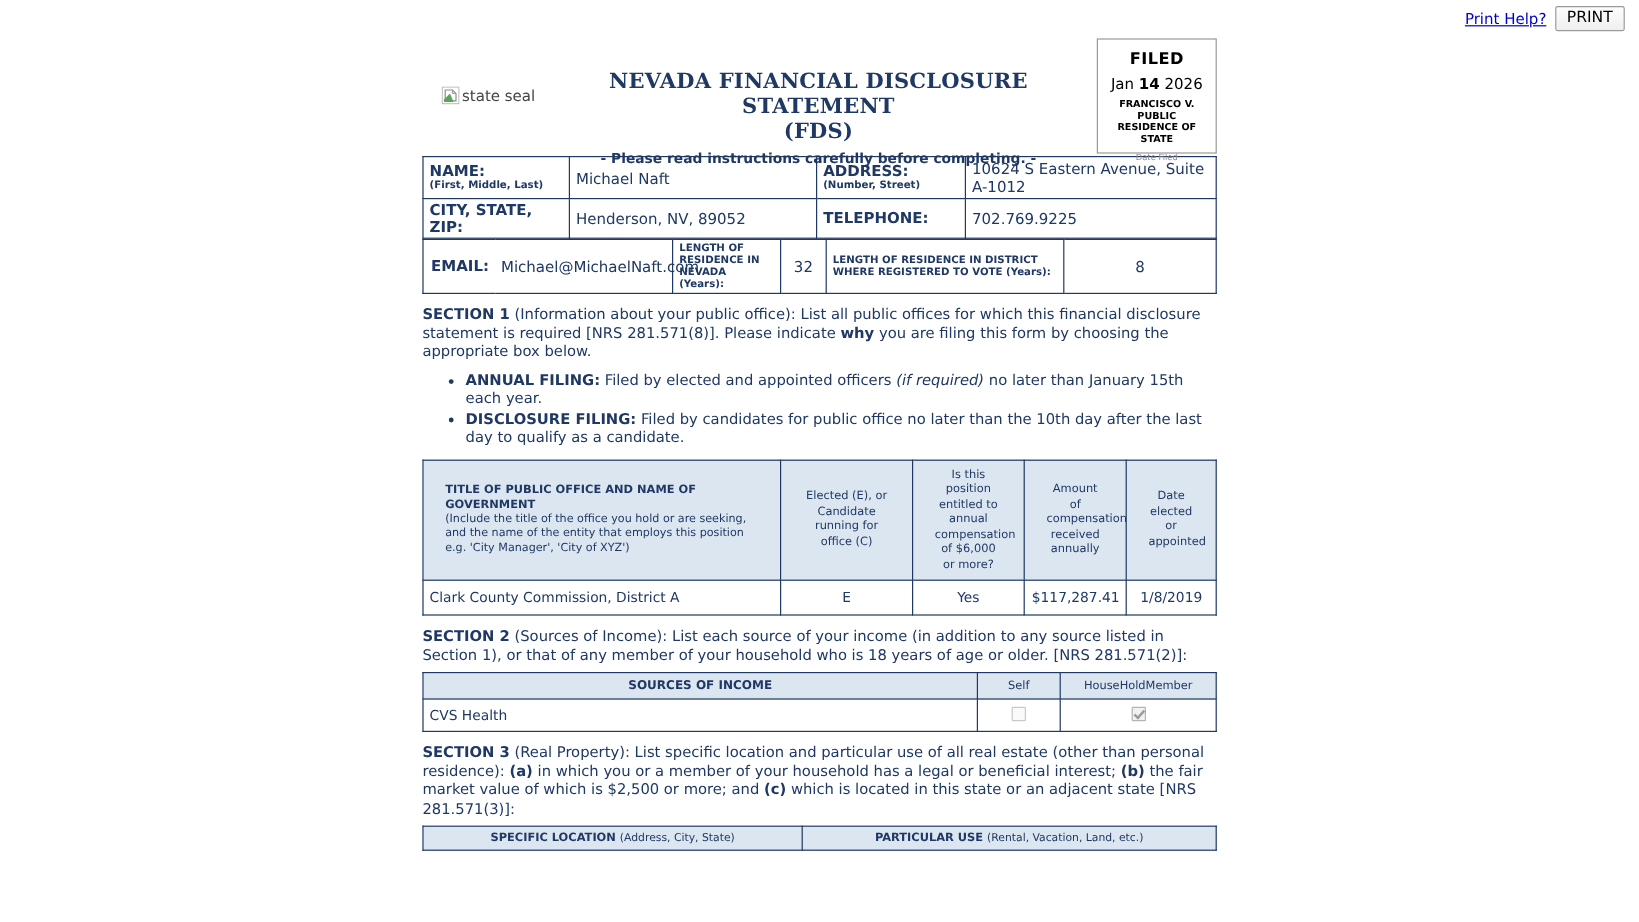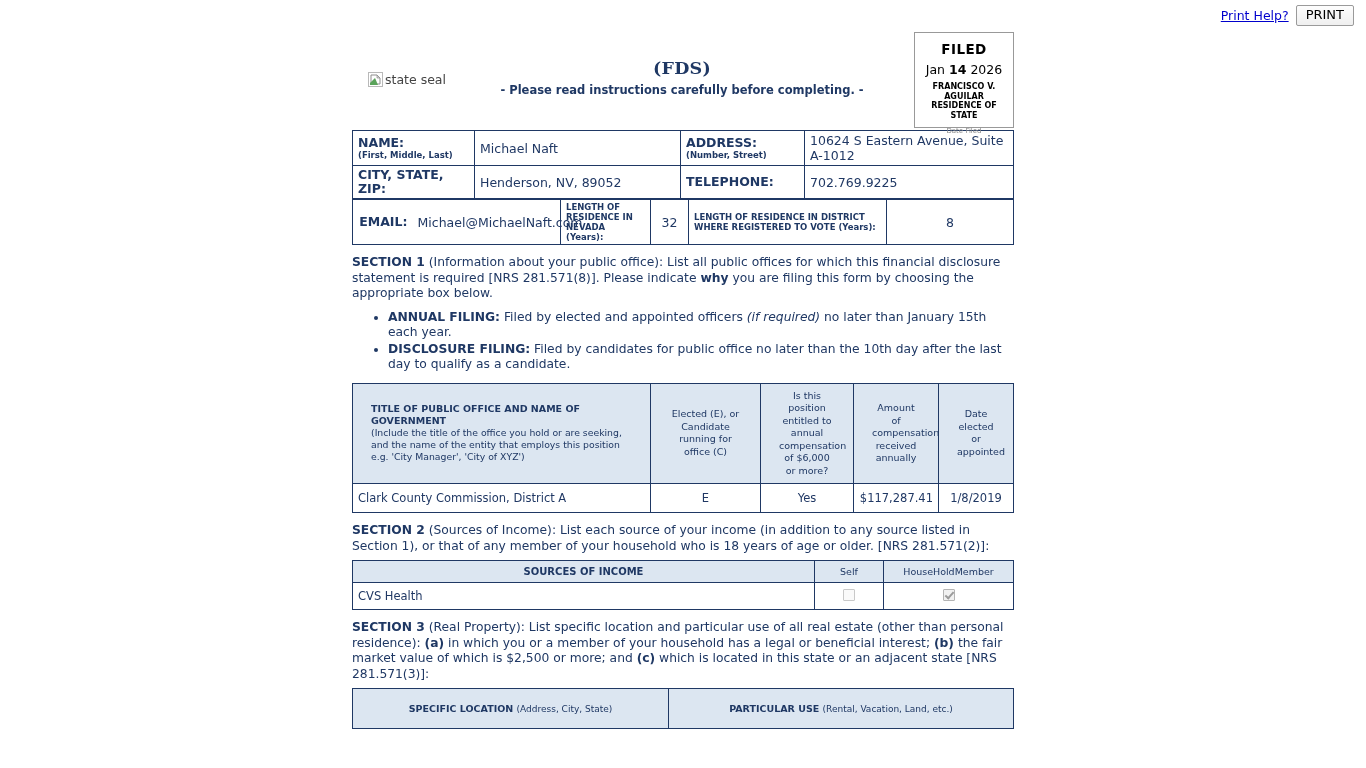--- a/index.html
+++ b/index.html
@@ -301,21 +301,21 @@
   .s2-table td { height: 22px; font-size: 11.5px; color: #203864; }
   .s2-table td.c { text-align: center; }
 
   
   .s3-table { margin-top: 6px; }
   .s3-table th {
     background: #dce6f1;
     text-align: center;
     font-weight: bold;
     font-size: 9.5px;
-    padding: 14px 4px;
+    padding: 4px 4px;
     color: #1f3864;
   }
   .s3-table th .nb { font-weight: normal; font-size: 9px; }
 </style>
 </head>
 <body>
 
 <div class="page">
 
   <div class="printbar">
@@ -333,34 +333,35 @@
             <rect x="0.5" y="0.5" width="14" height="14" fill="#ffffff" stroke="#b9b9b9"></rect>
             <path d="M3 12 L3 3 L9 3 L12 6 L12 12 Z" fill="#ffffff" stroke="#8f8f8f" stroke-width="1"></path>
             <path d="M2 11 L7 6 L10 13 L2 13 Z" fill="#5aa35a"></path>
             <path d="M9 3 L9 6 L12 6 Z" fill="#d8d8d8" stroke="#8f8f8f" stroke-width="0.7"></path>
           </svg>
         </span>
         <span>state seal</span>
       </div>
 
       <div class="title-wrap">
+        <div class="title-main">NEVADA FINANCIAL DISCLOSURE STATEMENT</div>
         <div class="title-main">(FDS)</div>
         <div class="title-sub">- Please read instructions carefully before completing. -</div>
       </div>
 
       <div class="filedbox">
         <div class="filed-title">FILED</div>
         <div class="filed-date">
           <span>Jan</span>
           <b>14</b>
           <span>2026</span>
         </div>
         <div class="filed-name">
           <div>FRANCISCO V.</div>
-          <div>AGUILAR</div>
+          <div>PUBLIC</div>
           <div>RESIDENCE OF</div>
           <div>STATE</div>
         </div>
         <div class="filed-foot">Date Filed</div>
       </div>
     </div>
 
     <table>
       <colgroup>
         <col style="width:122px">

